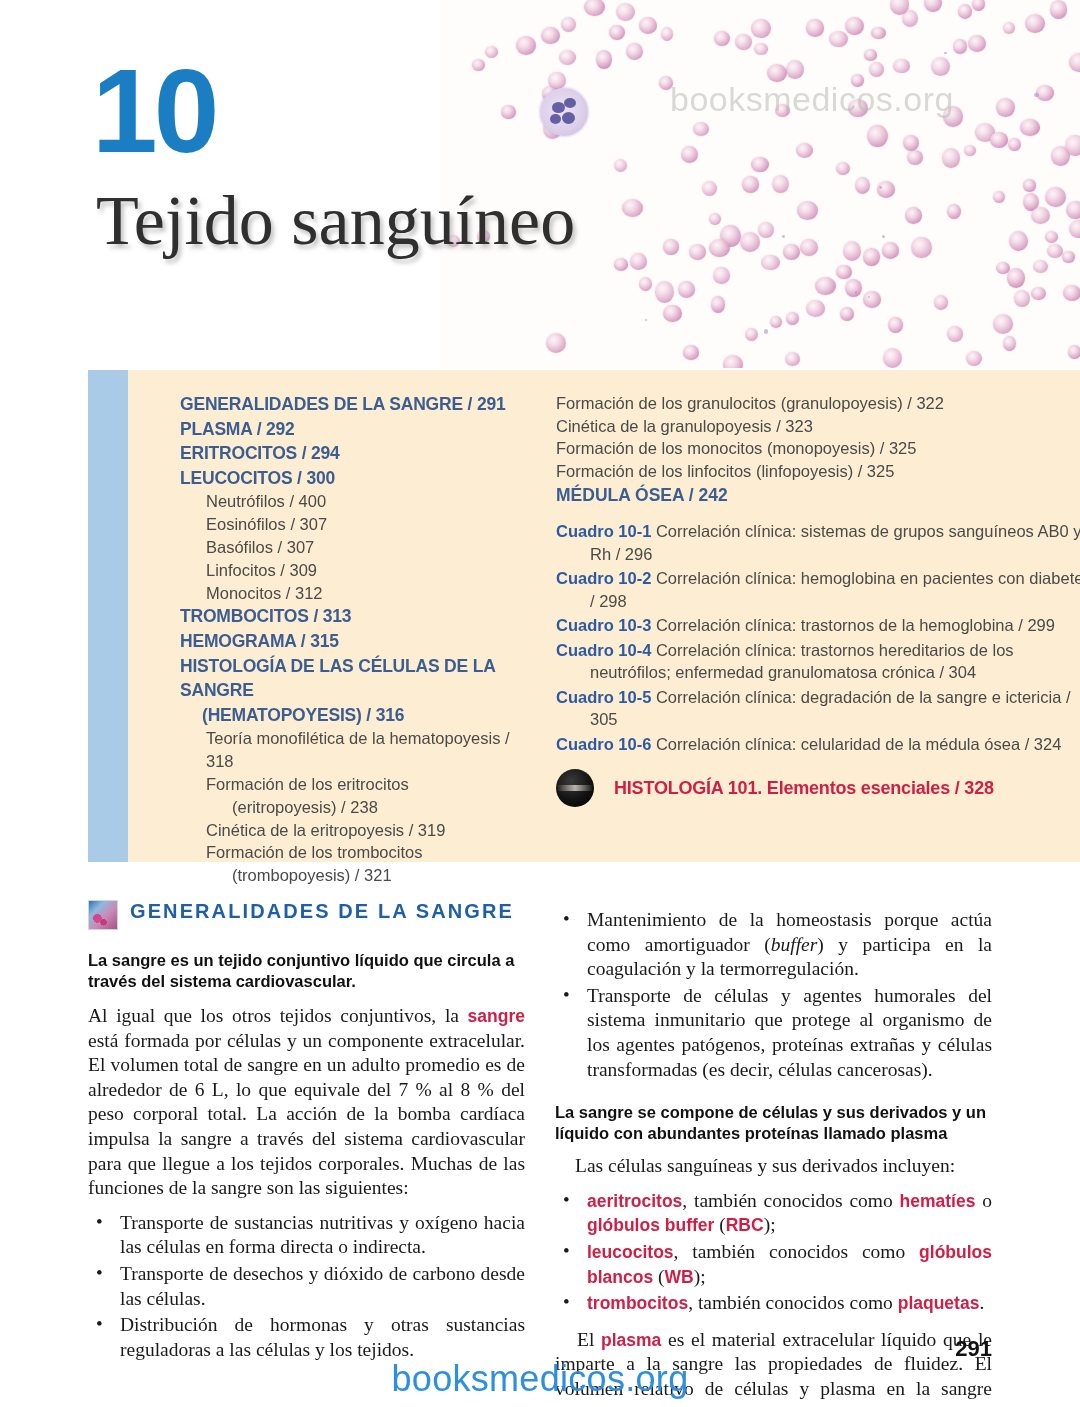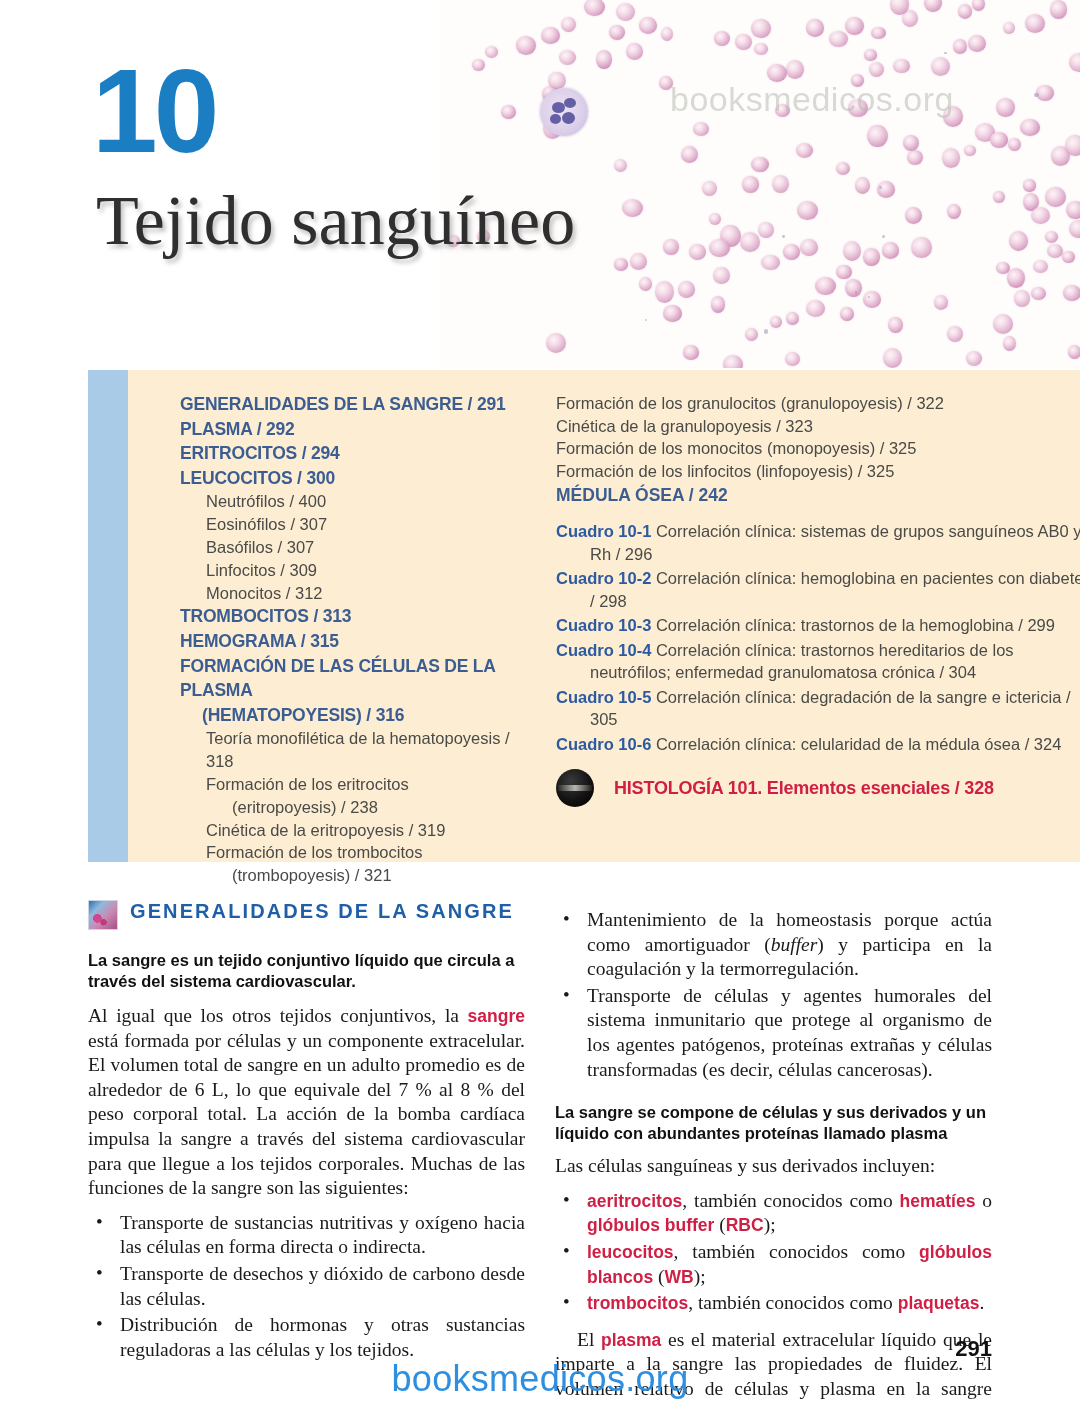--- a/index.html
+++ b/index.html
@@ -128,21 +128,21 @@
   }
   .sub-head{
     font-family:"Liberation Sans", sans-serif;
     font-weight:bold;font-size:16.5px;line-height:21px;color:#111;
     margin-top:20px;
   }
   p.body{
     font-size:19.5px;line-height:24.6px;color:#1a1a1a;
     margin:12px 0 0 0;text-align:justify;
   }
-  p.body.tight{margin-top:10px;}
+  p.body.tight{margin-top:10px;margin-left:20px;}
   ul.body{
     margin:10px 0 0 0;padding:0;list-style:none;
   }
   ul.body li{
     font-size:19.5px;line-height:24.6px;color:#1a1a1a;
     text-align:justify;padding-left:32px;position:relative;margin-top:2px;
   }
   ul.body li::before{
     content:"\2022";position:absolute;left:8px;top:-1px;font-size:19px;color:#1a1a1a;
   }
@@ -337,21 +337,21 @@
         <div class="toc-h">PLASMA / 292</div>
         <div class="toc-h">ERITROCITOS / 294</div>
         <div class="toc-h">LEUCOCITOS / 300</div>
         <div class="toc-sub">Neutrófilos / 400</div>
         <div class="toc-sub">Eosinófilos / 307</div>
         <div class="toc-sub">Basófilos / 307</div>
         <div class="toc-sub">Linfocitos / 309</div>
         <div class="toc-sub">Monocitos / 312</div>
         <div class="toc-h">TROMBOCITOS / 313</div>
         <div class="toc-h">HEMOGRAMA / 315</div>
-        <div class="toc-h">FORMACIÓN DE LAS CÉLULAS DE LA PLASMA</div>
+        <div class="toc-h">HISTOLOGÍA DE LAS CÉLULAS DE LA SANGRE</div>
         <div class="toc-h indent2">(HEMATOPOYESIS) / 316</div>
         <div class="toc-sub">Teoría monofilética de la hematopoyesis / 318</div>
         <div class="toc-sub">Formación de los eritrocitos</div>
         <div class="toc-sub hang">(eritropoyesis) / 238</div>
         <div class="toc-sub">Cinética de la eritropoyesis / 319</div>
         <div class="toc-sub">Formación de los trombocitos</div>
         <div class="toc-sub hang">(trombopoyesis) / 321</div>
       </div>
     <div id="toc-right">
       <div id="toc-right-items">

